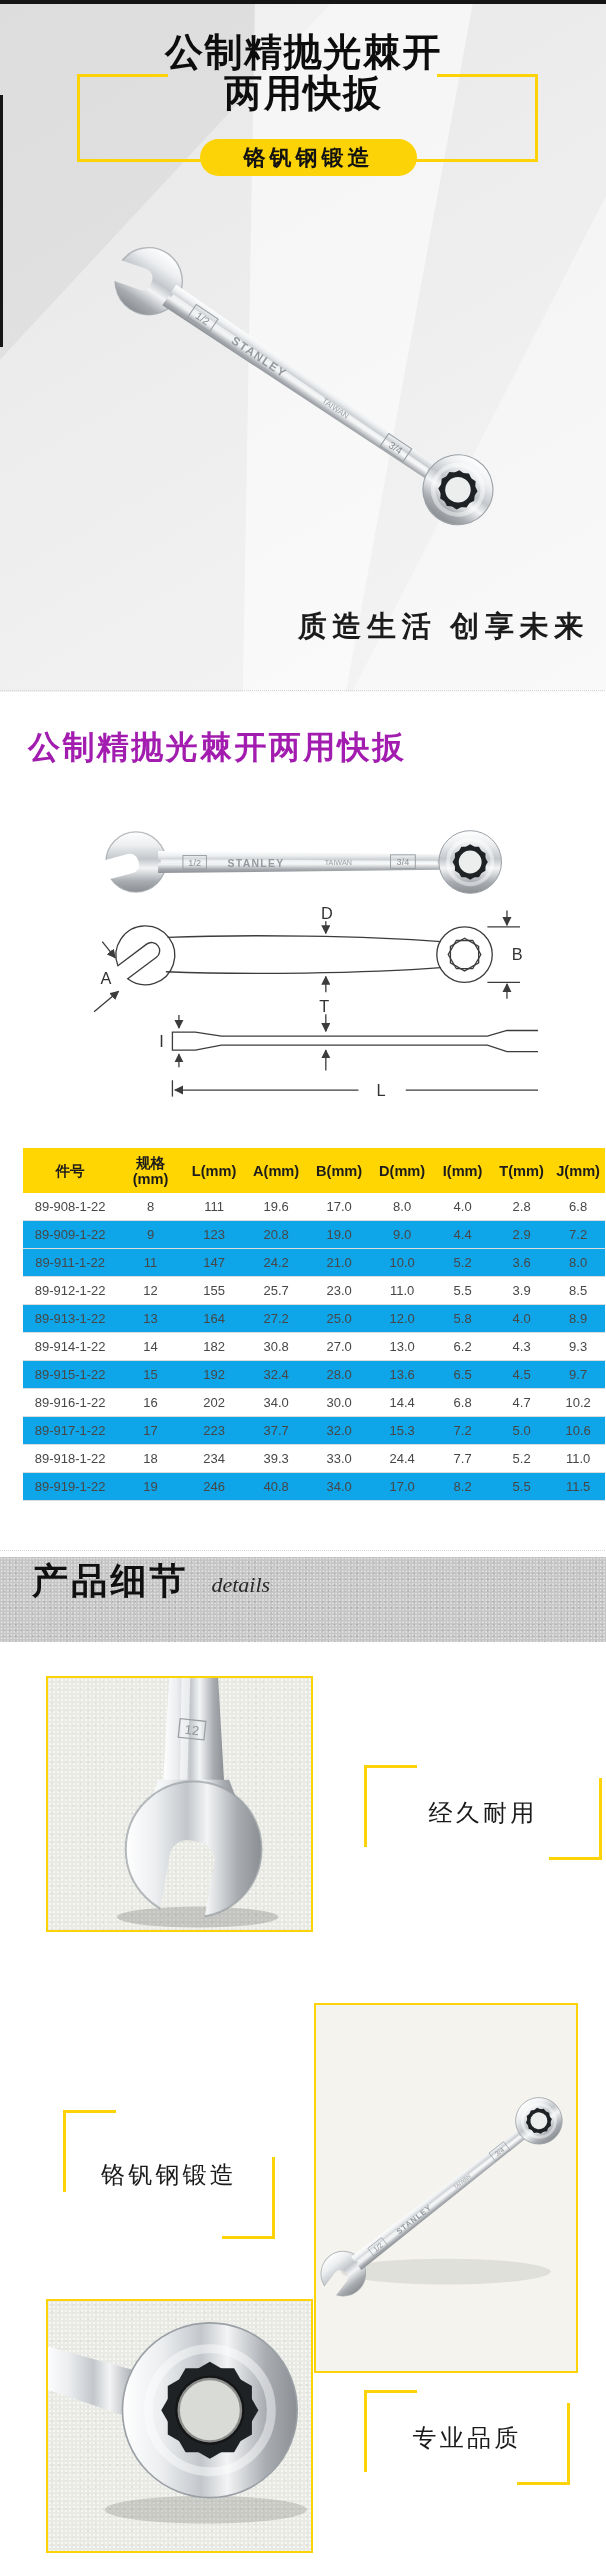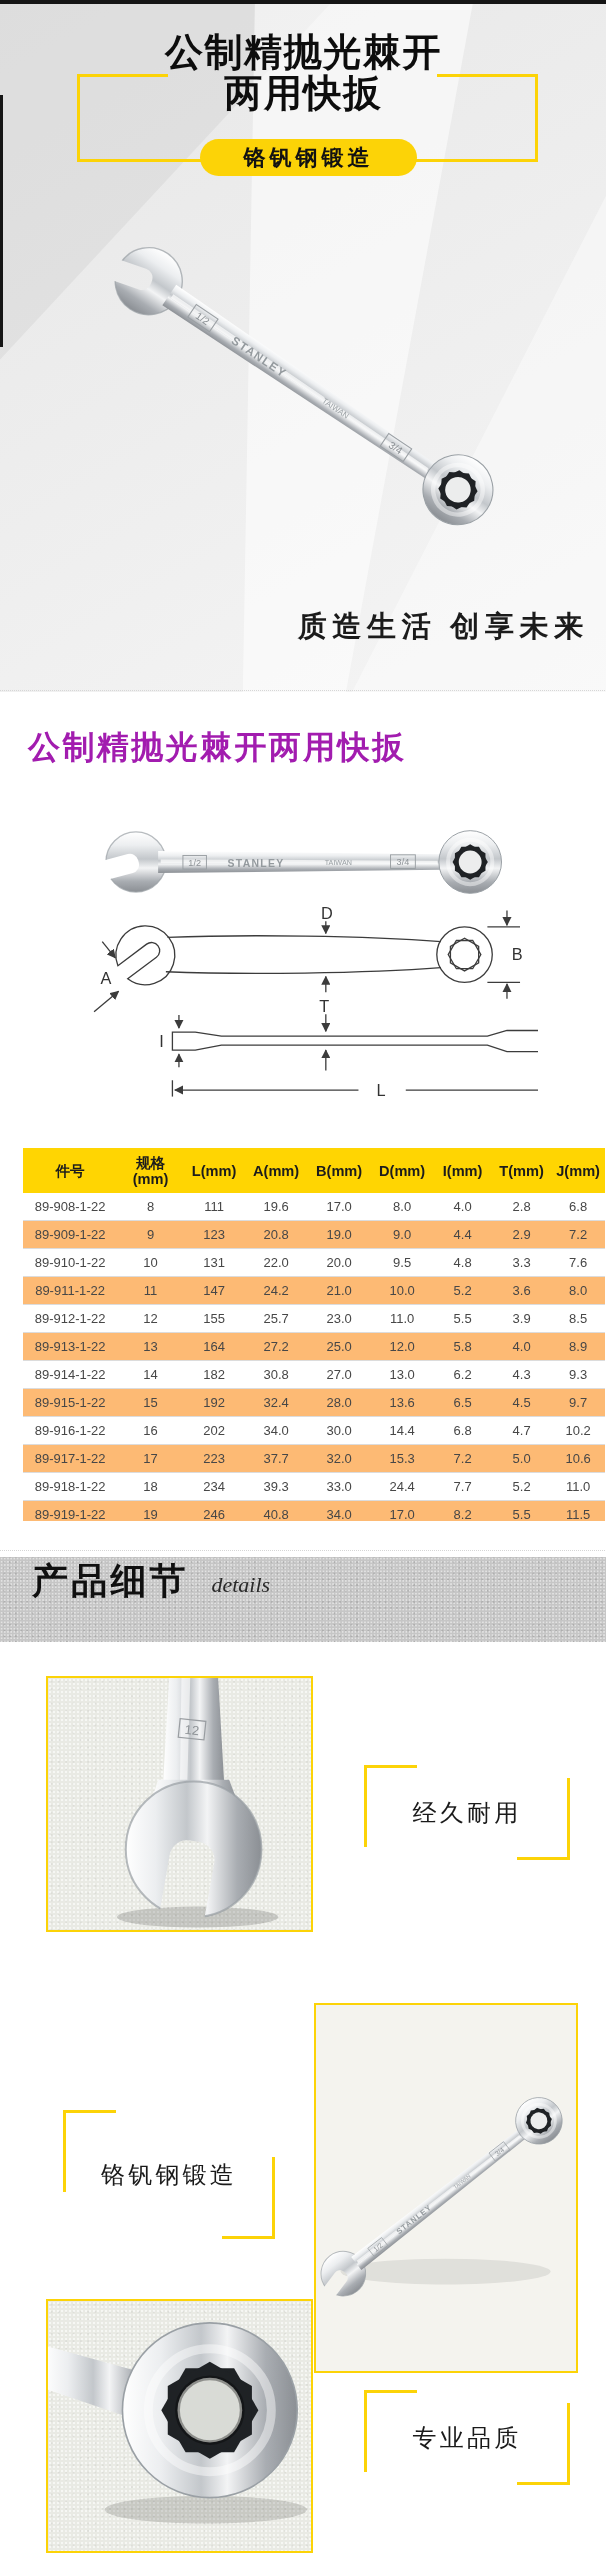--- a/index.html
+++ b/index.html
@@ -38,21 +38,21 @@
                  letter-spacing:2.4px;color:#a21caf;}
   .product-photo{position:absolute;left:85px;top:121px;width:457px;height:98px;}
   .diagram{position:absolute;left:81px;top:212px;width:457px;height:204px;}
   
   .spec{position:absolute;left:22.6px;top:1148px;width:561px;}
   table{border-collapse:collapse;width:561px;table-layout:fixed;}
   thead th{background:#ffd502;height:45px;font-size:14.6px;font-weight:700;color:#1c1c1c;
            white-space:pre-line;line-height:16px;padding:0;text-align:center;}
   tbody td{height:27px;font-size:13px;color:#474747;text-align:center;
            border-bottom:0.8px solid #dcdcdc;padding:0;}
-  tbody tr.alt td{background:#fdba74;}
+  tbody tr.alt td{background:#0ea5e9;}
   
   .details{position:absolute;left:0;top:1521px;width:607px;height:1055px;background:#fff;}
   .band{position:absolute;left:0;top:36px;width:607px;height:85px;background:#c6c6c6;
         background-image:radial-gradient(rgba(255,255,255,.5) 0.8px,transparent 1.1px),
                          radial-gradient(rgba(0,0,0,.12) 0.8px,transparent 1.1px);
         background-size:3.2px 3.2px,5.7px 5.7px;background-position:0 0,1.6px 2.4px;
         display:flex;align-items:flex-start;}
   .band-title{font-size:36px;font-weight:700;color:#101010;margin-left:32px;letter-spacing:3.2px;}
   .band-sub{font-family:"Liberation Serif",serif;font-style:italic;font-size:22px;
             color:#2a2a2a;margin-left:22.6px;margin-top:14.6px;}
@@ -63,21 +63,21 @@
          background-size:4px 4px,7.3px 7.3px;}
   .photo1{left:46px;top:155px;width:263px;height:252px;}
   .photo2{left:314px;top:482px;width:260px;height:366px;background:#f4f3ee;}
   .photo3{left:46px;top:778px;width:263px;height:250px;}
   .label-frame{position:absolute;display:flex;align-items:center;justify-content:center;}
   .label-frame::before{content:'';position:absolute;left:0;top:0;width:50px;height:79px;
         border-left:3.2px solid #fcd307;border-top:3.2px solid #fcd307;}
   .label-frame::after{content:'';position:absolute;right:0;bottom:0;width:50px;height:79px;
         border-right:3.2px solid #fcd307;border-bottom:3.2px solid #fcd307;}
   .label-text{font-size:24px;color:#1a1a1a;letter-spacing:3.2px;font-weight:500;}
-  .lf1{left:364px;top:244px;width:206px;height:95px;}
+  .lf1{left:364px;top:244px;width:238px;height:95px;}
   .lf2{left:63px;top:589px;width:212px;height:129px;}
   .lf3{left:364px;top:869px;width:206px;height:95px;}
   svg text{font-family:"Liberation Sans",sans-serif;}
 </style>
 </head>
 <body>
 
 <svg width="0" height="0" style="position:absolute" aria-hidden="true">
   <defs>
     <linearGradient id="chromeV" x1="0" y1="0" x2="0" y2="1">
@@ -261,31 +261,20 @@
             <td>89-909-1-22</td>
             <td>9</td>
             <td>123</td>
             <td>20.8</td>
             <td>19.0</td>
             <td>9.0</td>
             <td>4.4</td>
             <td>2.9</td>
             <td>7.2</td>
           </tr>
-          <tr>
-            <td>89-910-1-22</td>
-            <td>10</td>
-            <td>131</td>
-            <td>22.0</td>
-            <td>20.0</td>
-            <td>9.5</td>
-            <td>4.8</td>
-            <td>3.3</td>
-            <td>7.6</td>
-          </tr>
           <tr class="alt">
             <td>89-911-1-22</td>
             <td>11</td>
             <td>147</td>
             <td>24.2</td>
             <td>21.0</td>
             <td>10.0</td>
             <td>5.2</td>
             <td>3.6</td>
             <td>8.0</td>

